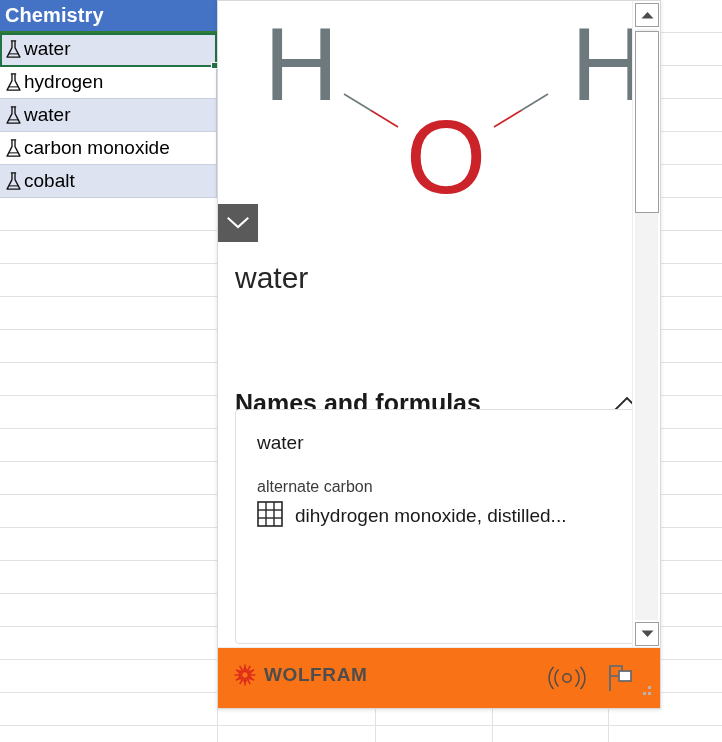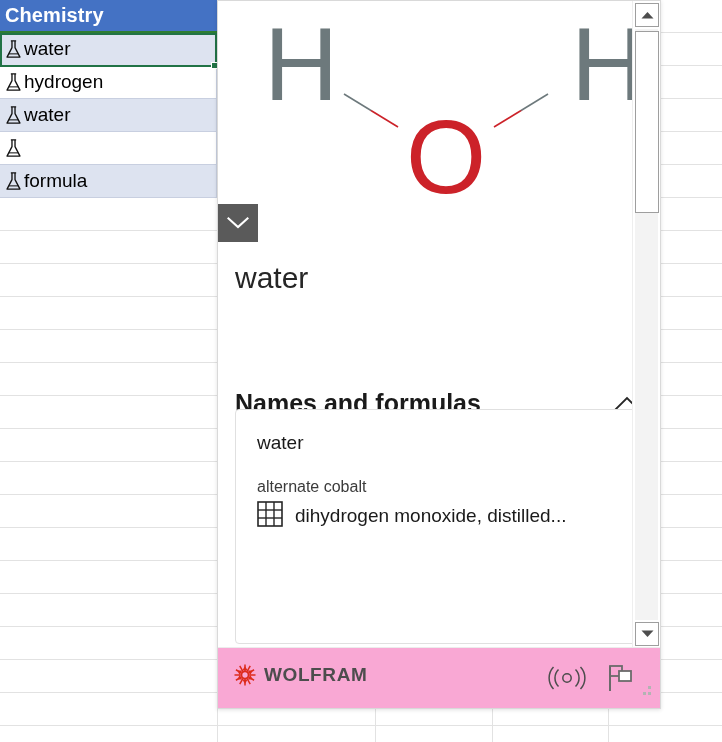--- a/index.html
+++ b/index.html
@@ -137,21 +137,21 @@
     font-size:19px;color:#1a1a1a;margin:0;
     font-family:"Liberation Sans", sans-serif;
     white-space:nowrap;
   }
   .prop-block{margin-bottom:24px;}
   .prop-value-row{display:flex;align-items:center;gap:12px;margin-top:5px;}
 
   
   #card-footer{
     position:absolute;left:0;right:0;bottom:0;height:60px;
-    background:#f9a8d4;border-top:1px solid #ececec;
+    background:#f97316;border-top:1px solid #ececec;
   }
   #wolfram-logo{
     position:absolute;left:15px;top:15px;display:flex;align-items:center;gap:7px;
   }
   #wolfram-word{
     font-size:19px;font-weight:bold;color:#4d4d4d;letter-spacing:.6px;
     font-family:"Liberation Sans", sans-serif;
   }
   #refresh-icon{position:absolute;right:72px;top:17px;cursor:pointer;}
   #flag-icon{position:absolute;right:25px;top:15px;cursor:pointer;}
@@ -228,27 +228,28 @@
         <path d="M7.2 2 L12.8 2 M8.4 2 L8.4 9 L3.2 19 L16.8 19 L11.6 9 L11.6 2" fill="none" stroke="#111111" stroke-width="1.4" stroke-linejoin="round"></path>
         <line x1="5.2" y1="15.6" x2="14.8" y2="15.6" stroke="#111111" stroke-width="1.1"></line>
       </svg>
       <span>water</span>
     </div>
     <div class="cellA plain" style="top: 132px;">
       <svg class="flask" viewBox="0 0 20 22">
         <path d="M7.2 2 L12.8 2 M8.4 2 L8.4 9 L3.2 19 L16.8 19 L11.6 9 L11.6 2" fill="none" stroke="#111111" stroke-width="1.4" stroke-linejoin="round"></path>
         <line x1="5.2" y1="15.6" x2="14.8" y2="15.6" stroke="#111111" stroke-width="1.1"></line>
       </svg>
+      <span>carbon monoxide</span>
     </div>
     <div class="cellA alt" style="top: 165px;">
       <svg class="flask" viewBox="0 0 20 22">
         <path d="M7.2 2 L12.8 2 M8.4 2 L8.4 9 L3.2 19 L16.8 19 L11.6 9 L11.6 2" fill="none" stroke="#111111" stroke-width="1.4" stroke-linejoin="round"></path>
         <line x1="5.2" y1="15.6" x2="14.8" y2="15.6" stroke="#111111" stroke-width="1.1"></line>
       </svg>
-      <span>formula</span>
+      <span>cobalt</span>
     </div>
     <div class="cellA plain" style="top: 198px; border-right: none; border-bottom: 1px solid rgb(226, 226, 226);"></div>
     <div class="cellA plain" style="top: 231px; border-right: none; border-bottom: 1px solid rgb(226, 226, 226);"></div>
     <div class="cellA plain" style="top: 264px; border-right: none; border-bottom: 1px solid rgb(226, 226, 226);"></div>
     <div class="cellA plain" style="top: 297px; border-right: none; border-bottom: 1px solid rgb(226, 226, 226);"></div>
     <div class="cellA plain" style="top: 330px; border-right: none; border-bottom: 1px solid rgb(226, 226, 226);"></div>
     <div class="cellA plain" style="top: 363px; border-right: none; border-bottom: 1px solid rgb(226, 226, 226);"></div>
     <div class="cellA plain" style="top: 396px; border-right: none; border-bottom: 1px solid rgb(226, 226, 226);"></div>
     <div class="cellA plain" style="top: 429px; border-right: none; border-bottom: 1px solid rgb(226, 226, 226);"></div>
     <div class="cellA plain" style="top: 462px; border-right: none; border-bottom: 1px solid rgb(226, 226, 226);"></div>
@@ -317,21 +318,21 @@
     </span>
   </div>
 
   <div id="prop-panel">
 
     <div class="prop-block">
       <div class="prop-value">water</div>
     </div>
 
     <div class="prop-block">
-      <div class="prop-label">alternate cobalt</div>
+      <div class="prop-label">alternate carbon</div>
       <div class="prop-value-row">
         <span>
           <svg width="26" height="26" viewBox="0 0 26 26">
             <rect x="1" y="1" width="24" height="24" fill="none" stroke="#262626" stroke-width="1.6"></rect>
             <line x1="9" y1="1" x2="9" y2="25" stroke="#262626" stroke-width="1.4"></line>
             <line x1="17" y1="1" x2="17" y2="25" stroke="#262626" stroke-width="1.4"></line>
             <line x1="1" y1="9" x2="25" y2="9" stroke="#262626" stroke-width="1.4"></line>
             <line x1="1" y1="17" x2="25" y2="17" stroke="#262626" stroke-width="1.4"></line>
           </svg>
         </span>

